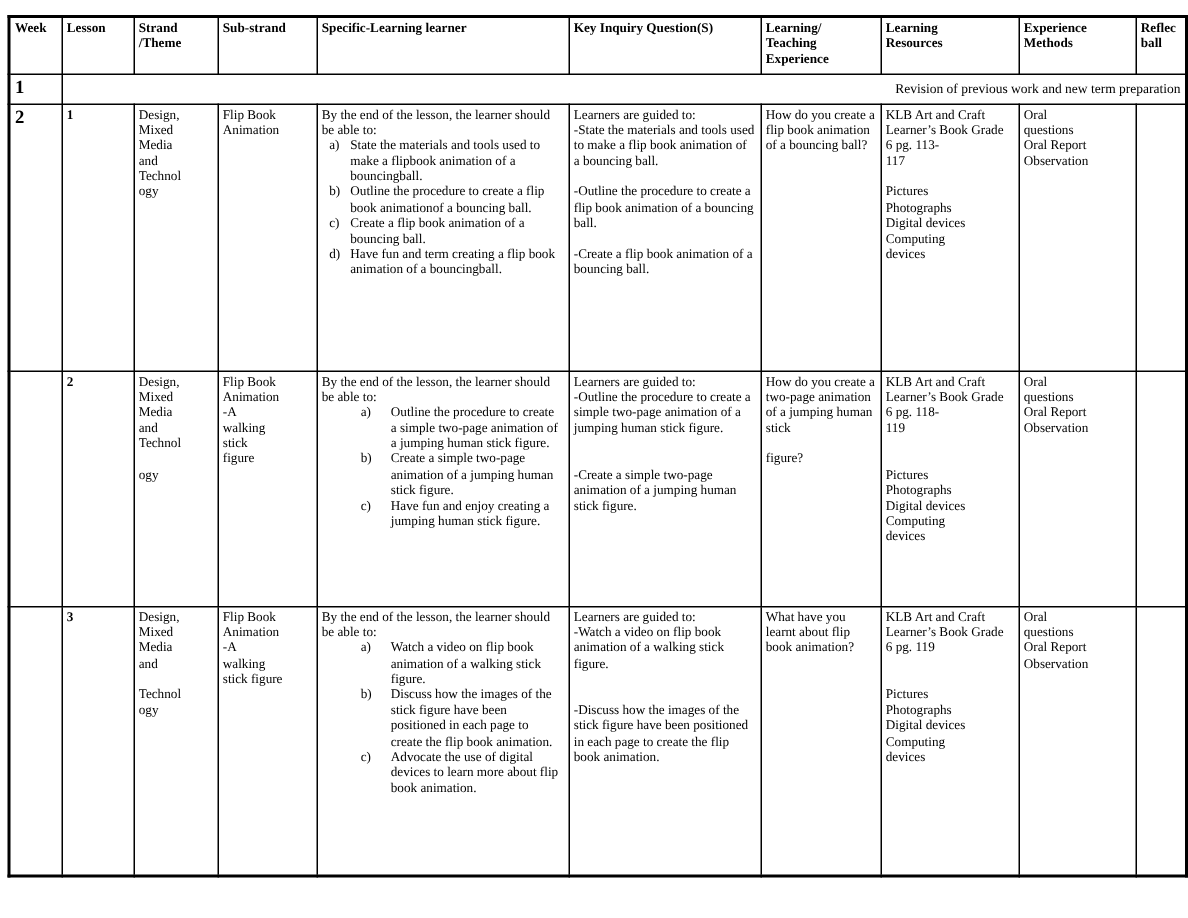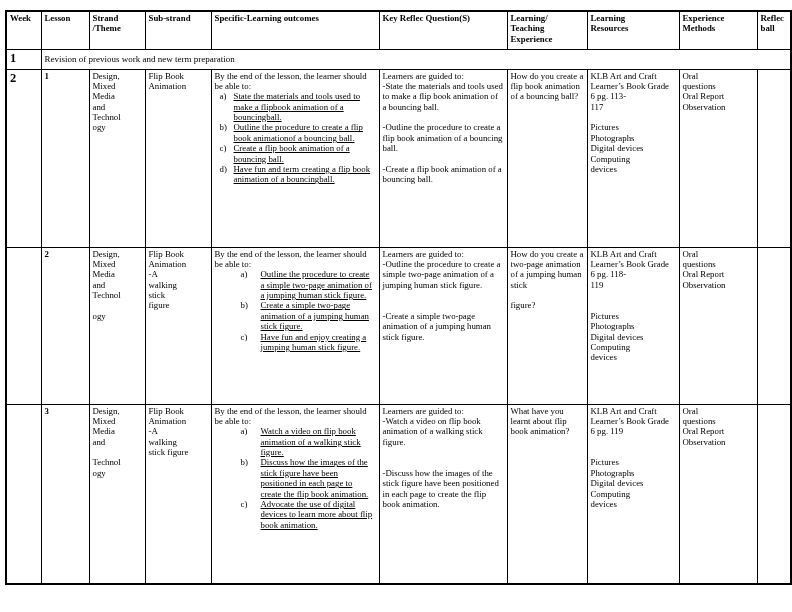--- a/index.html
+++ b/index.html
@@ -22,28 +22,28 @@
     font-size:8.8px;
     line-height:1.18;
     text-align:left;
     overflow:hidden;
     font-weight:normal;
   }
   th{font-weight:bold;}
   .pl{white-space:pre-line;}
   .wk{font-size:12.5px;font-weight:bold;line-height:1;padding-top:2px;}
   .ls{font-weight:bold;}
-  .rev{text-align:left;vertical-align:middle;font-size:9px;}
+  .rev{text-align:right;vertical-align:middle;font-size:9px;}
   .olist{margin-top:0;}
   .oitem{display:flex;}
   .ol-tight .oitem{padding-left:5px;}
   .ol-tight .om{width:14px;flex:0 0 14px;}
   .ol-wide .oitem{padding-left:26px;}
   .ol-wide .om{width:20px;flex:0 0 20px;}
-  .ot{flex:1 1 auto;text-decoration:underline;}
+  .ot{flex:1 1 auto;}
 </style>
 </head>
 <body>
 
 <table class="sow">
   <colgroup>
     <col style="width:35px">
       <col style="width:48px">
       <col style="width:56px">
     <col style="width:66px">
@@ -64,24 +64,24 @@
           <div class="pl">Lesson</div>
         </th>
     <th>
           <div class="pl">Strand
 /Theme</div>
         </th>
     <th>
           <div class="pl">Sub-strand</div>
         </th>
     <th>
-          <div class="pl">Specific-Learning outcomes</div>
-        </th>
-    <th>
-          <div class="pl">Key Reflec Question(S)</div>
+          <div class="pl">Specific-Learning learner</div>
+        </th>
+    <th>
+          <div class="pl">Key Inquiry Question(S)</div>
         </th>
     <th>
           <div class="pl">Learning/
 Teaching
 Experience</div>
         </th>
     <th>
           <div class="pl">Learning
 Resources</div>
         </th>

